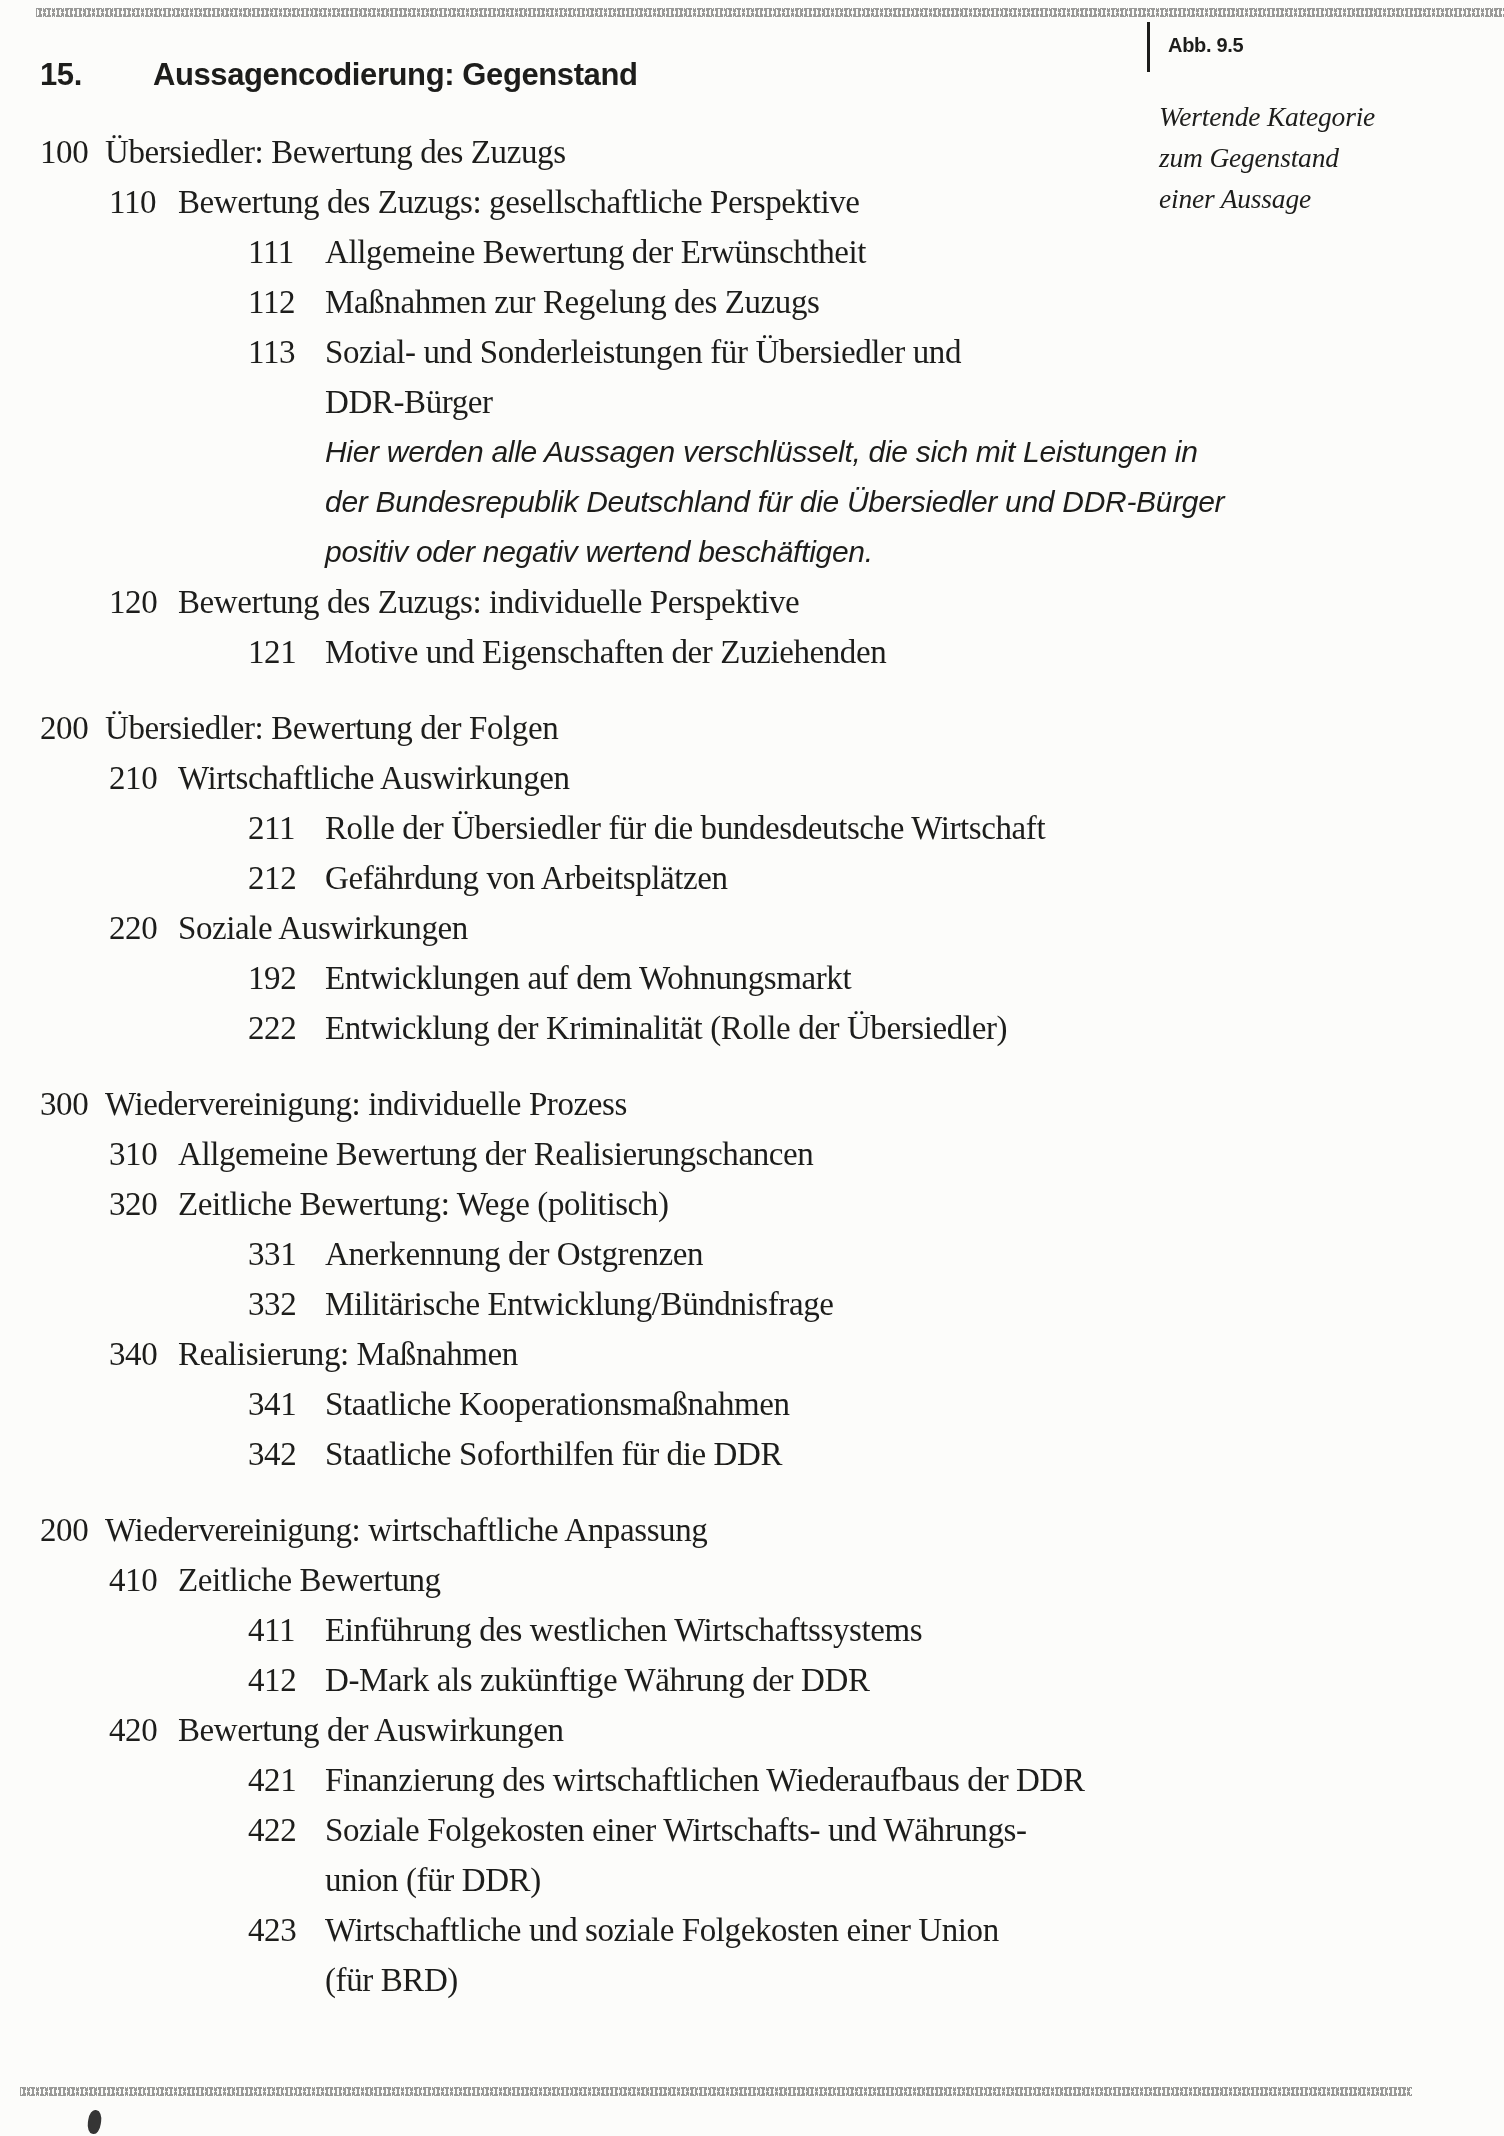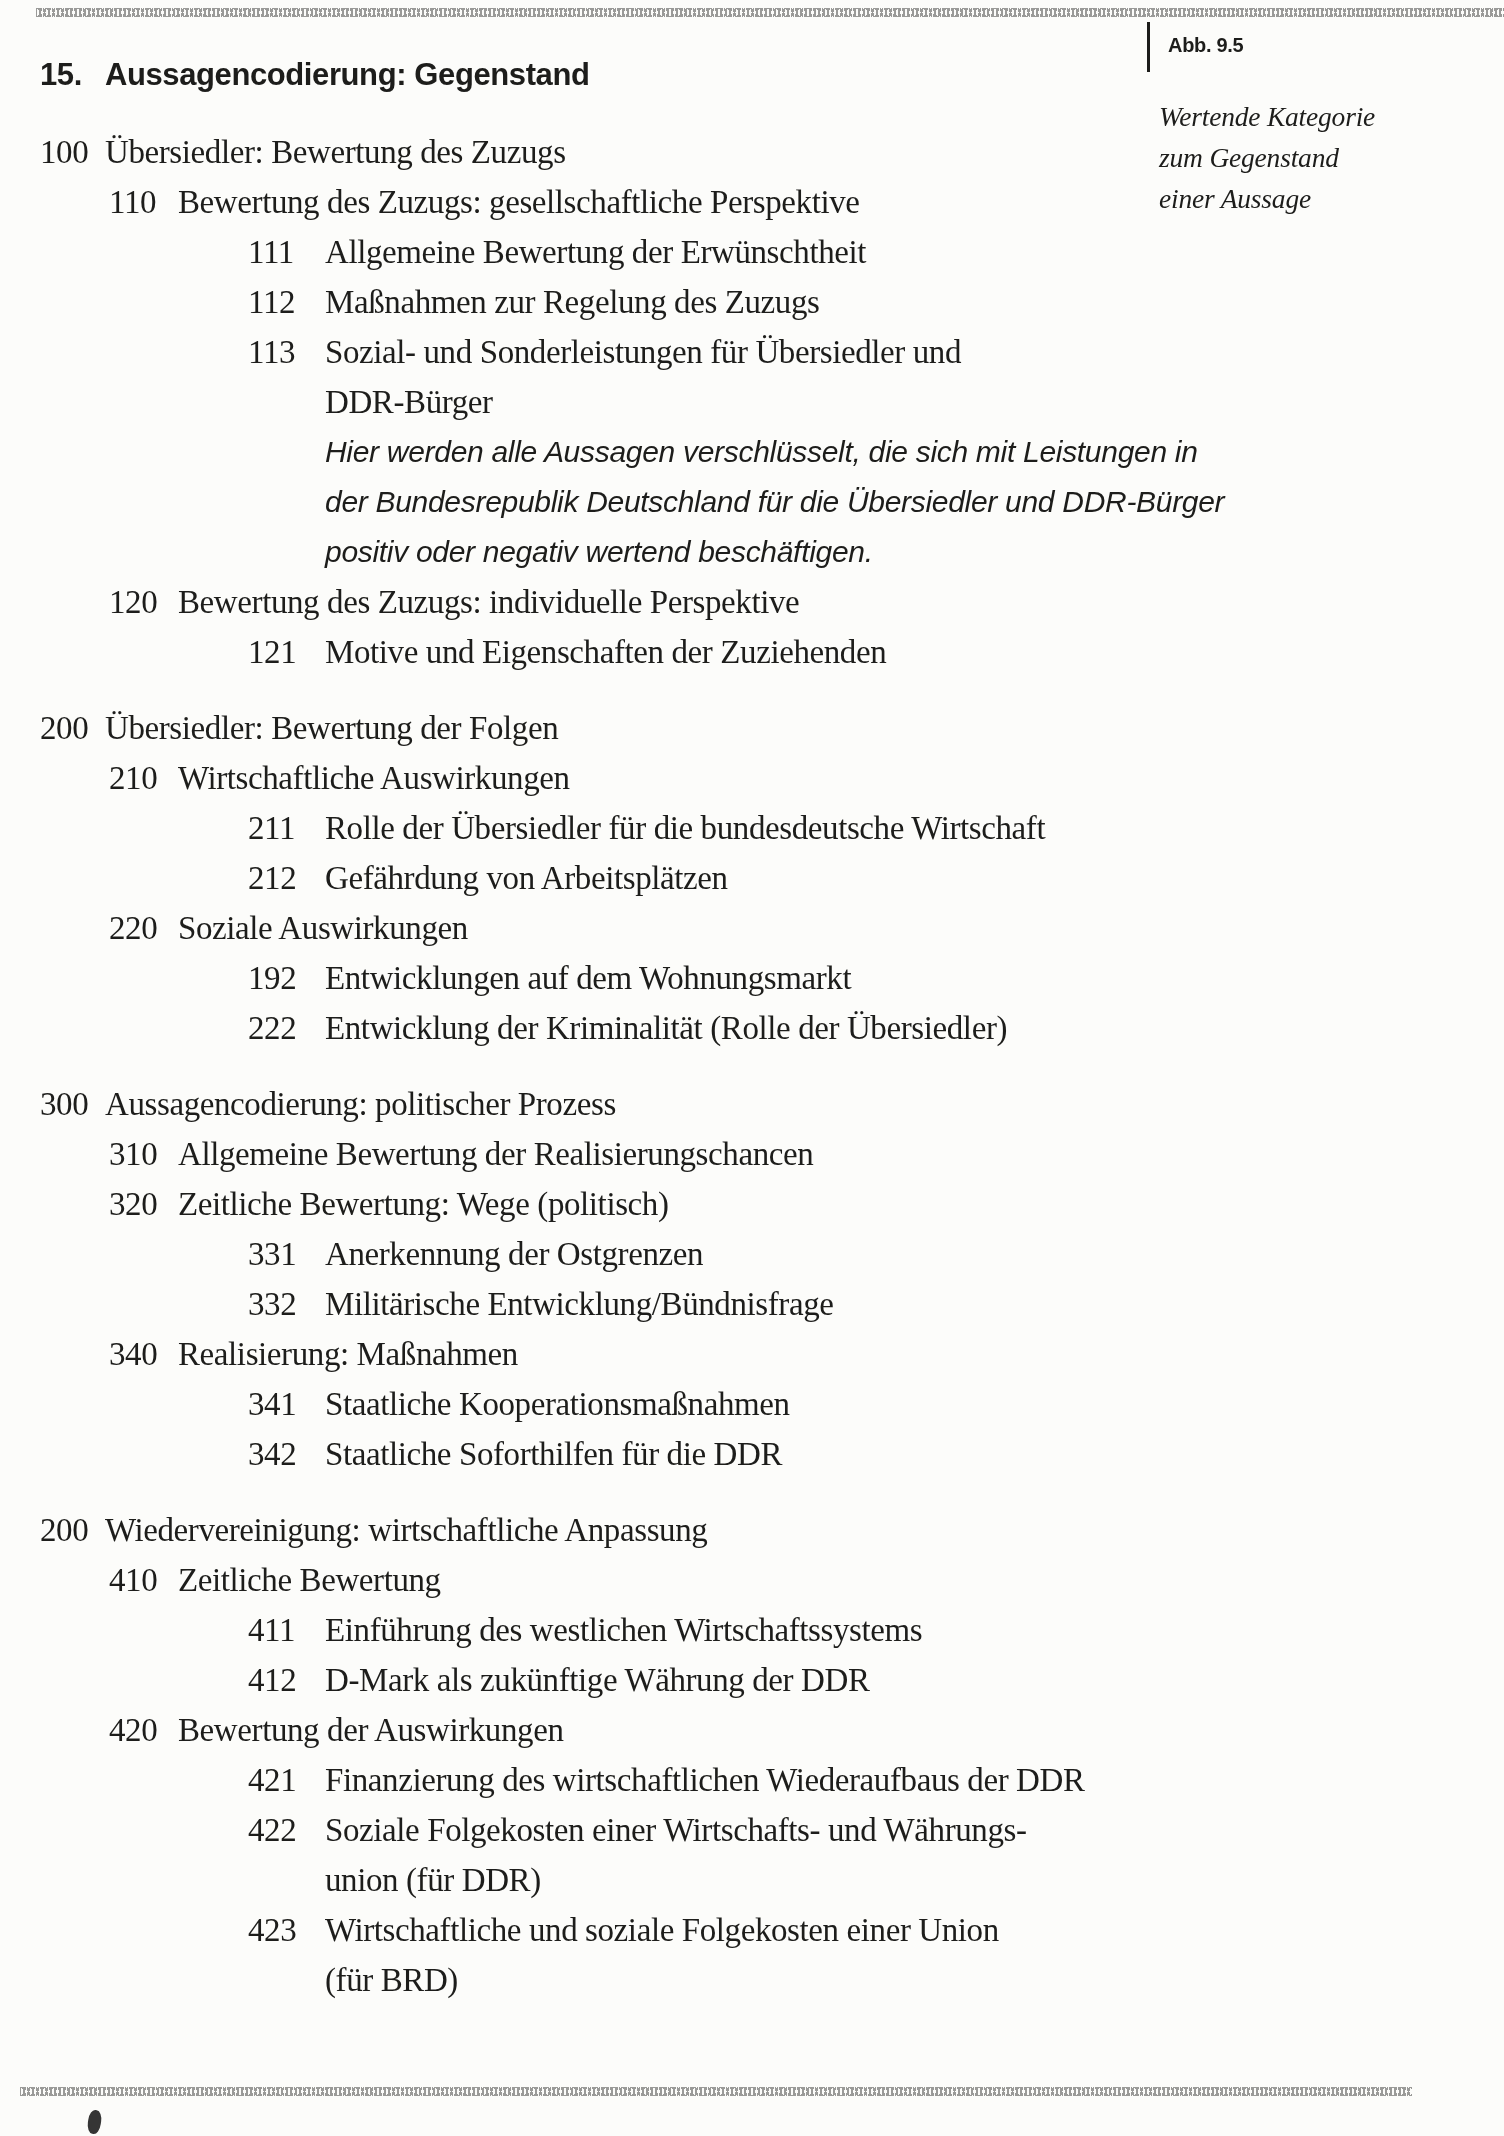--- a/index.html
+++ b/index.html
@@ -21,21 +21,21 @@
       repeating-linear-gradient(75deg,  var(--rule) 0 1.7px, transparent 1.7px 4.3px);
   }
   #rule-top{top:8px;left:36px;right:0;}
   #rule-bottom{top:2087px;left:20px;width:1392px;}
 
   .main{position:absolute;left:40px;top:55px;width:1110px;}
 
   .heading{
     display:flex;
     font-family:"Liberation Sans",sans-serif;font-weight:bold;
-    font-size:31px;line-height:40px;letter-spacing:-0.4px;white-space:nowrap;
+    font-size:31px;line-height:40px;letter-spacing:-0.4px;white-space:nowrap;gap:48px;
   }
   .heading .hnum{width:65px;flex:none;}
 
   .list{margin-top:32px;}
   .row{display:flex;line-height:50px;font-size:33px;letter-spacing:-0.4px;white-space:nowrap;}
   .l1{padding-left:0;}
   .l2{padding-left:69px;}
   .l3{padding-left:208px;}
   .row .code{flex:none;}
   .l1 .code{width:65px;}
@@ -131,21 +131,21 @@
         <span class="code">192</span>
         <span>Entwicklungen auf dem Wohnungsmarkt</span>
       </div>
       <div class="row l3">
         <span class="code">222</span>
         <span>Entwicklung der Kriminalität (Rolle der Übersiedler)</span>
       </div>
       <div class="group-gap"></div>
       <div class="row l1">
         <span class="code">300</span>
-        <span>Aussagencodierung: politischer Prozess</span>
+        <span>Wiedervereinigung: individuelle Prozess</span>
       </div>
       <div class="row l2">
         <span class="code">310</span>
         <span>Allgemeine Bewertung der Realisierungschancen</span>
       </div>
       <div class="row l2">
         <span class="code">320</span>
         <span>Zeitliche Bewertung: Wege (politisch)</span>
       </div>
       <div class="row l3">

